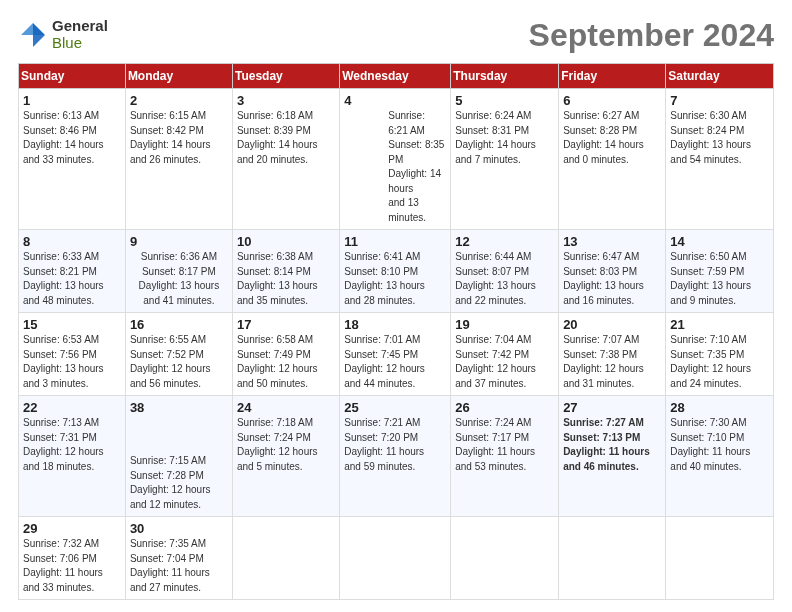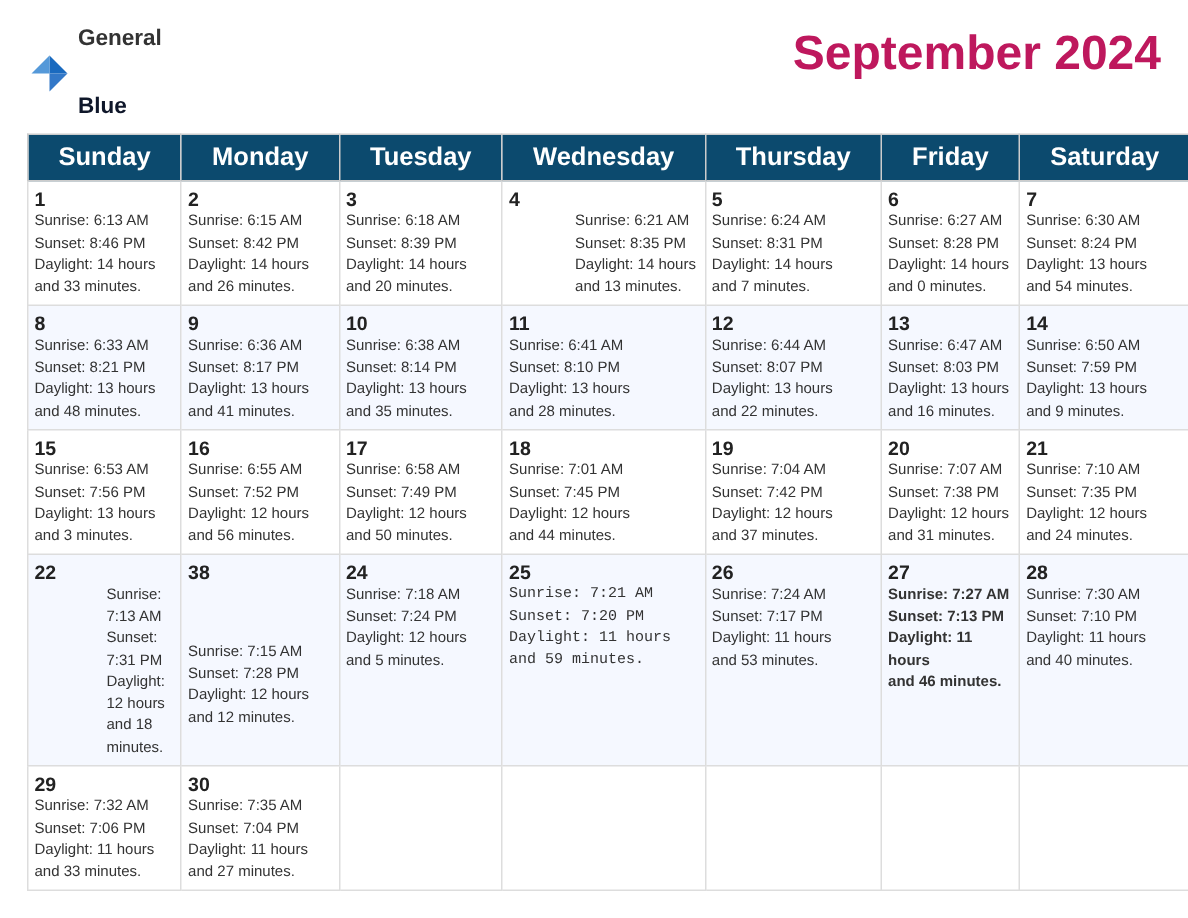--- a/index.html
+++ b/index.html
@@ -24,60 +24,59 @@
     }
     .logo {
       display: flex;
       align-items: center;
       gap: 4px;
     }
     .logo-text {
       display: flex;
       flex-direction: column;
       line-height: 1.1;
-      gap: 28px;
     }
     .logo-general {
       font-size: 15px;
       font-weight: bold;
       color: #333;
     }
     .logo-blue {
       font-size: 15px;
-      font-weight: bold;
-      color: #0f172a;
+      font-weight: normal;
+      color: #4d7c0f;
     }
     .logo-icon {
       width: 30px;
       height: 30px;
     }
     .title-block {
       text-align: right;
     }
     .month-title {
       font-size: 32px;
       font-weight: bold;
-      color: #be185d;
+      color: #737373;
       line-height: 1.1;
     }
     .location {
       font-size: 14px;
       color: #555;
     }
     .calendar {
       width: 100%;
       border-collapse: collapse;
       font-size: 10.5px;
     }
     .calendar th {
-      background: #0c4a6e;
+      background: #b91c1c;
       color: #fff;
-      padding: 5px 20px;
+      padding: 5px 2px;
       text-align: left;
-      font-size: 17px;
+      font-size: 12px;
       font-weight: bold;
       border: 1px solid #ccc;
     }
     .calendar td {
       vertical-align: top;
       padding: 4px 4px;
       border: 1px solid #ddd;
       width: 113px;
       min-height: 70px;
       background: #fff;
@@ -189,21 +188,21 @@
         <tr>
           <td>
             <span class="day-num">8</span>
             <div class="day-detail" style="white-space: pre-line;">Sunrise: 6:33 AM
 Sunset: 8:21 PM
 Daylight: 13 hours
 and 48 minutes.</div>
           </td>
           <td>
             <span class="day-num">9</span>
-            <div class="day-detail" style="white-space: pre-line;">Sunrise: 6:36 AM
+            <div class="day-detail" style="white-space: pre-line; text-align: center;">Sunrise: 6:36 AM
 Sunset: 8:17 PM
 Daylight: 13 hours
 and 41 minutes.</div>
           </td>
           <td>
             <span class="day-num">10</span>
             <div class="day-detail" style="white-space: pre-line;">Sunrise: 6:38 AM
 Sunset: 8:14 PM
 Daylight: 13 hours
 and 35 minutes.</div>
@@ -284,42 +283,42 @@
             <span class="day-num">21</span>
             <div class="day-detail" style="white-space: pre-line;">Sunrise: 7:10 AM
 Sunset: 7:35 PM
 Daylight: 12 hours
 and 24 minutes.</div>
           </td>
         </tr>
         <tr>
           <td>
             <span class="day-num">22</span>
-            <div class="day-detail" style="white-space: pre-line; margin-left: 48px;">Sunrise: 7:13 AM
+            <div class="day-detail" style="white-space: pre-line;">Sunrise: 7:13 AM
 Sunset: 7:31 PM
 Daylight: 12 hours
 and 18 minutes.</div>
           </td>
           <td>
             <span class="day-num">38</span>
             <div class="day-detail" style="white-space: pre-line; margin-top: 39px;">Sunrise: 7:15 AM
 Sunset: 7:28 PM
 Daylight: 12 hours
 and 12 minutes.</div>
           </td>
           <td>
             <span class="day-num">24</span>
             <div class="day-detail" style="white-space: pre-line;">Sunrise: 7:18 AM
 Sunset: 7:24 PM
 Daylight: 12 hours
 and 5 minutes.</div>
           </td>
           <td>
             <span class="day-num">25</span>
-            <div class="day-detail" style="white-space: pre-line; font-family: Liberation Mono, monospace;">Sunrise: 7:21 AM
+            <div class="day-detail" style="white-space: pre-line;">Sunrise: 7:21 AM
 Sunset: 7:20 PM
 Daylight: 11 hours
 and 59 minutes.</div>
           </td>
           <td>
             <span class="day-num">26</span>
             <div class="day-detail" style="white-space: pre-line;">Sunrise: 7:24 AM
 Sunset: 7:17 PM
 Daylight: 11 hours
 and 53 minutes.</div>

